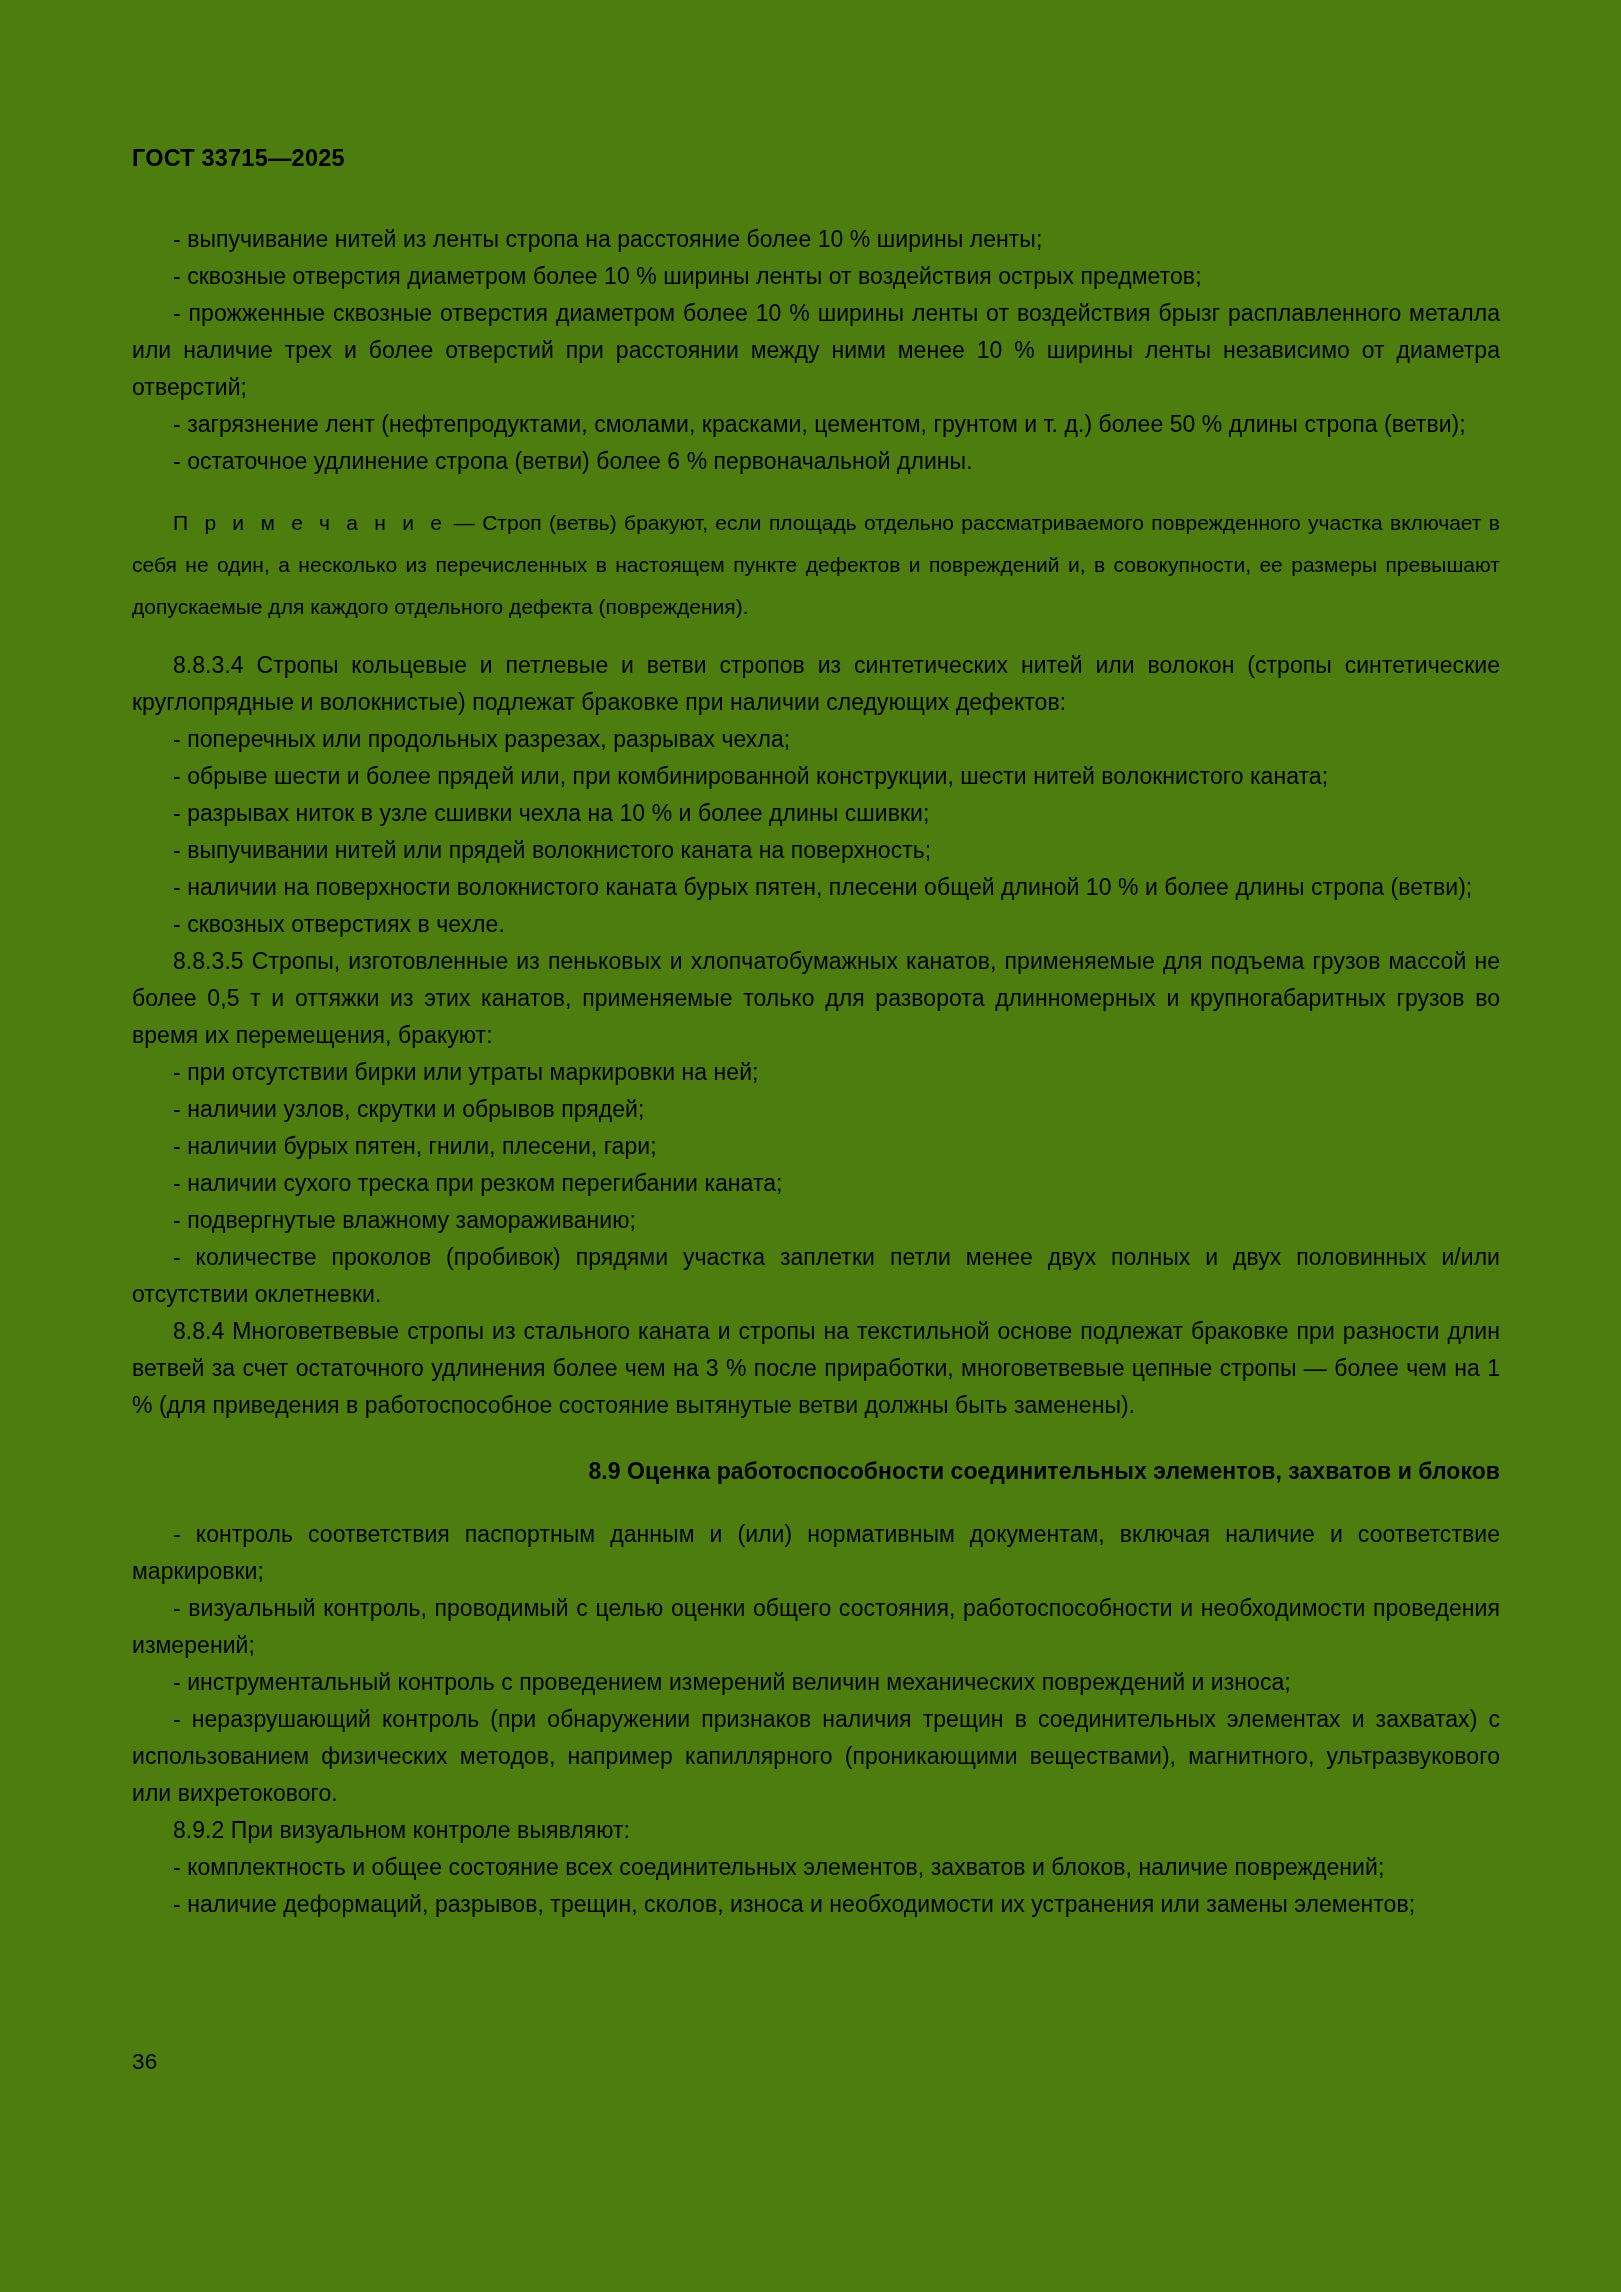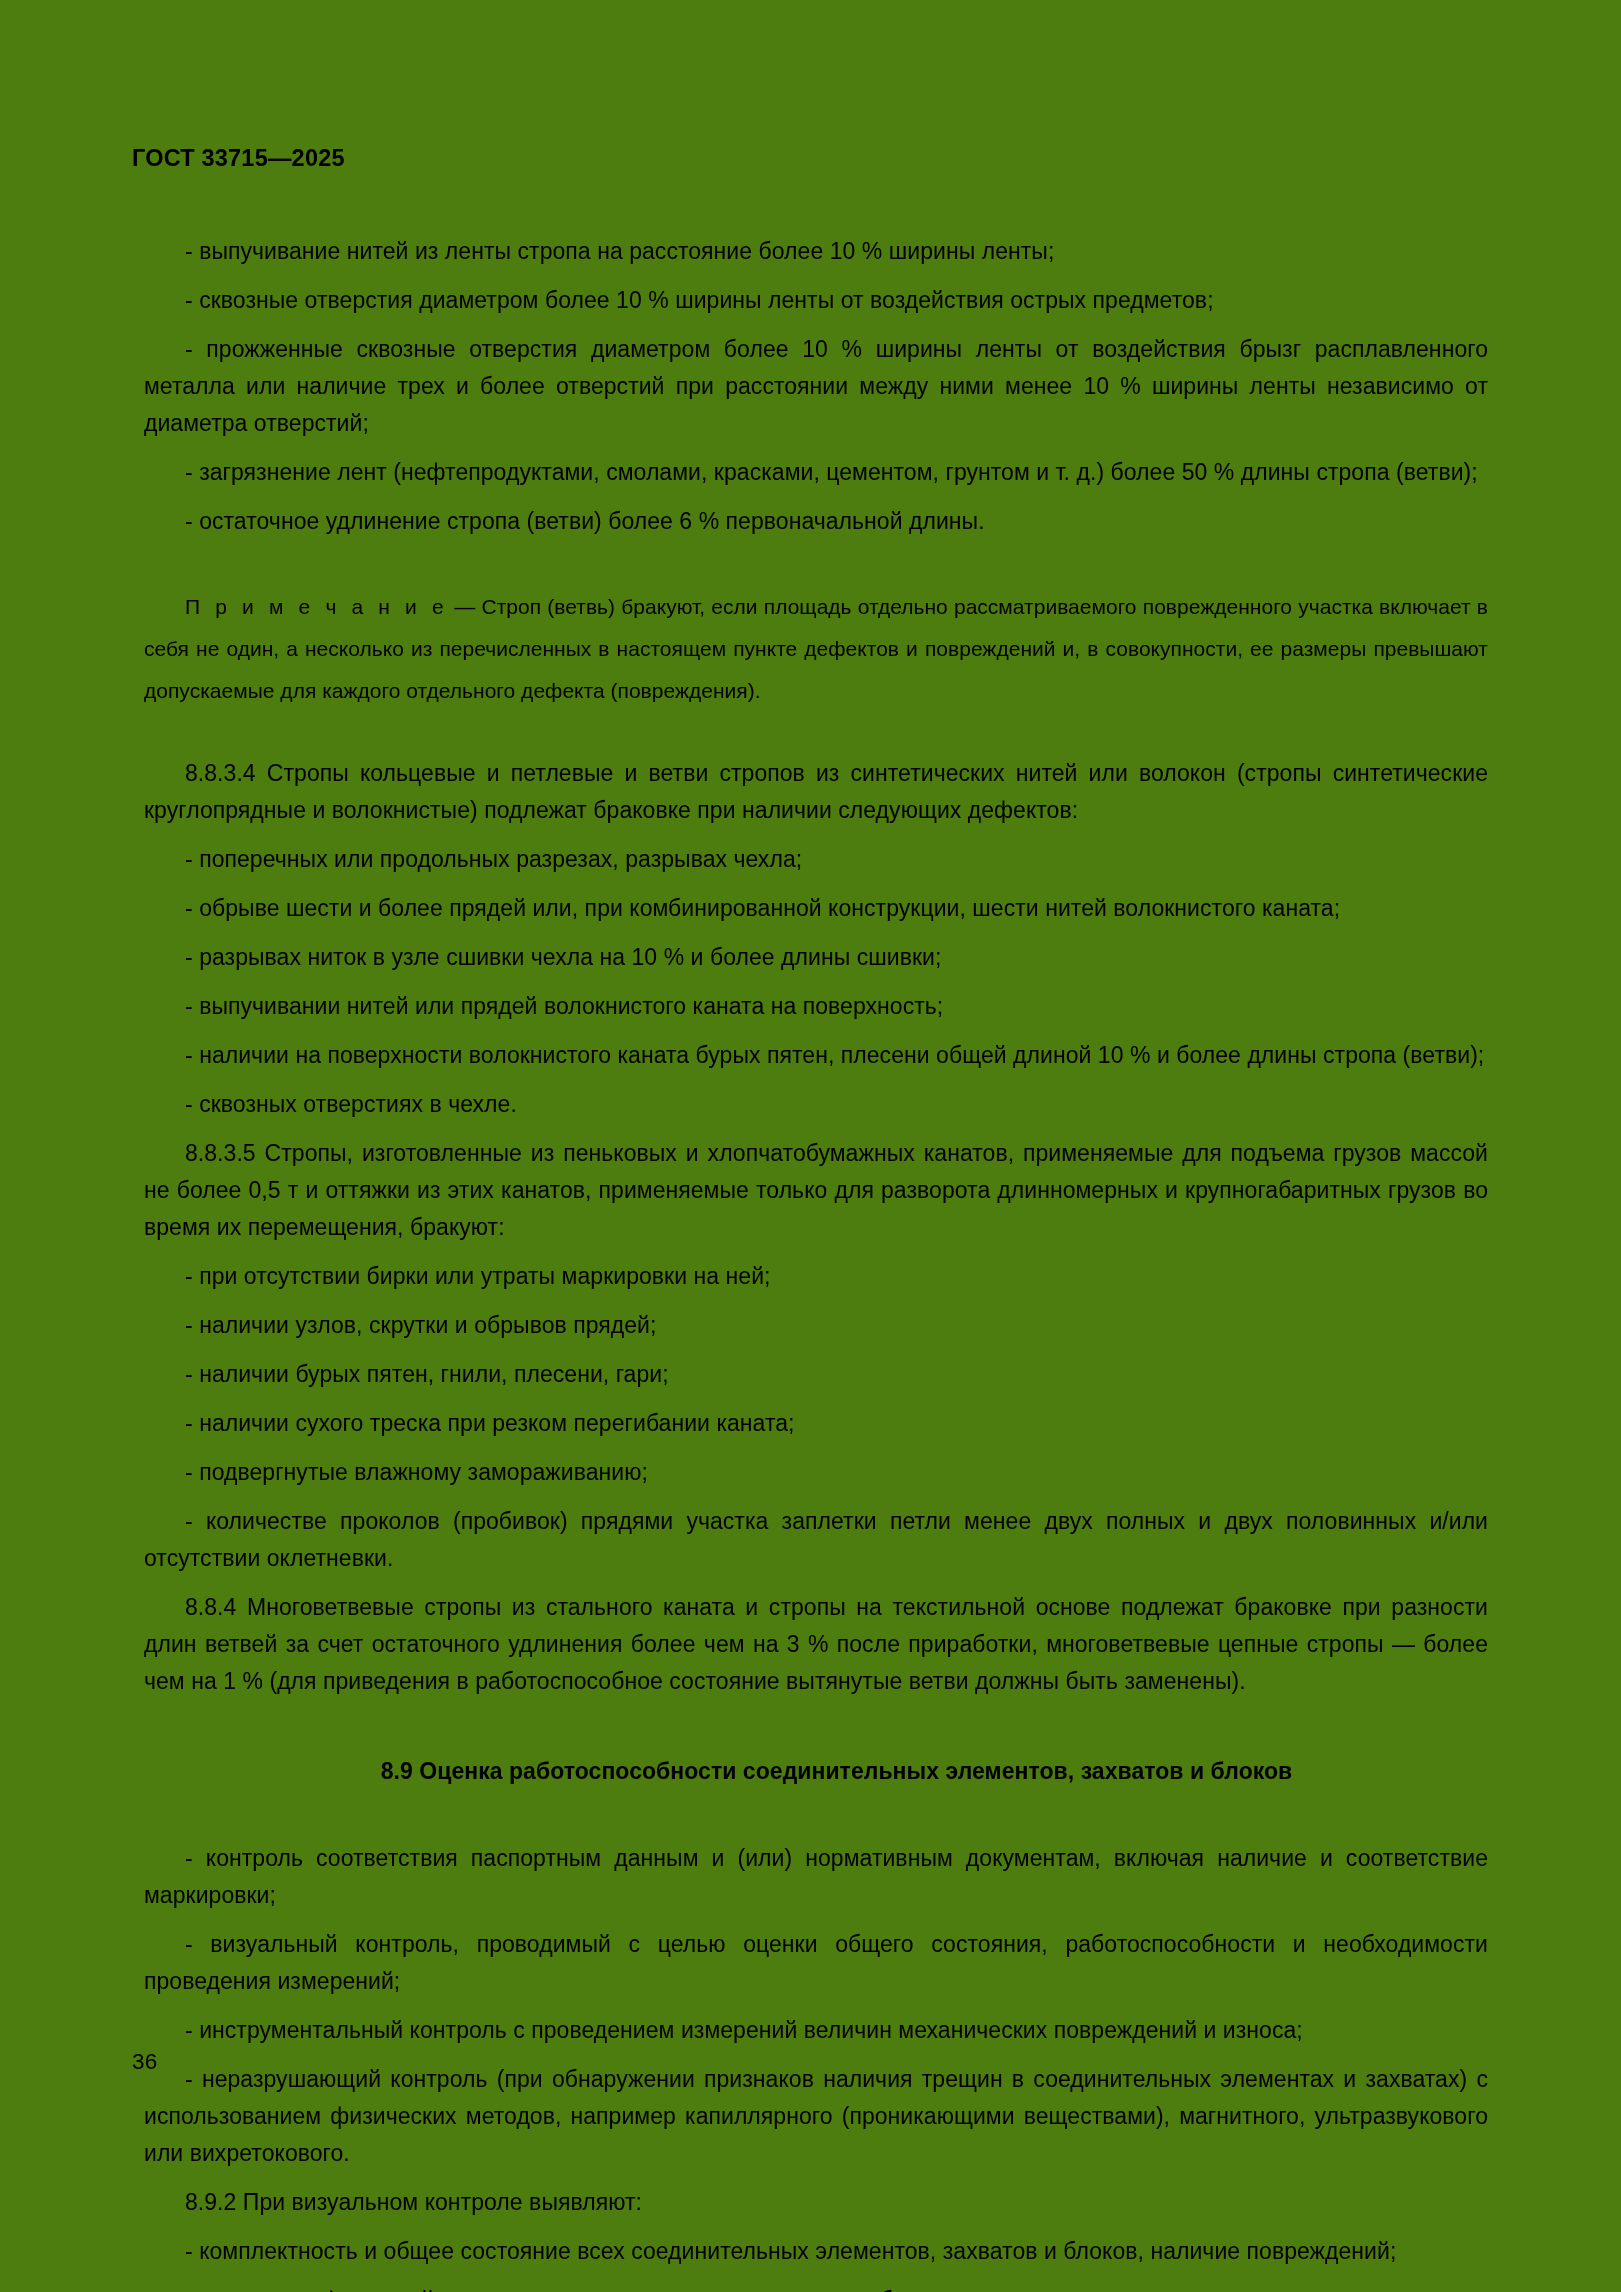--- a/index.html
+++ b/index.html
@@ -33,21 +33,21 @@
 
   
   .content {
     position: absolute;
     left: 132px;
     top: 221px;
     width: 1368px;
   }
 
   p {
-    margin: 12px;
+    margin: 0;
     font-size: 23px;
     line-height: 37px;
     text-align: justify;
     text-justify: inter-word;
     hyphens: manual;
     letter-spacing: 0.05px;
   }
 
   
   p.ind {
@@ -62,21 +62,21 @@
     letter-spacing: 0.02px;
   }
   .note .note-label {
     letter-spacing: 4.5px;
   }
 
   
   p.heading {
     font-weight: bold;
     text-indent: 41px;
-    text-align: center;
+    text-align: right;
     font-size: 23px;
     line-height: 37px;
   }
 
   
   .gap-note-before { height: 21.6px; }
   .gap-note-after  { height: 19.6px; }
   .gap-head-before { height: 29px; }
   .gap-head-after  { height: 25.5px; }
 

